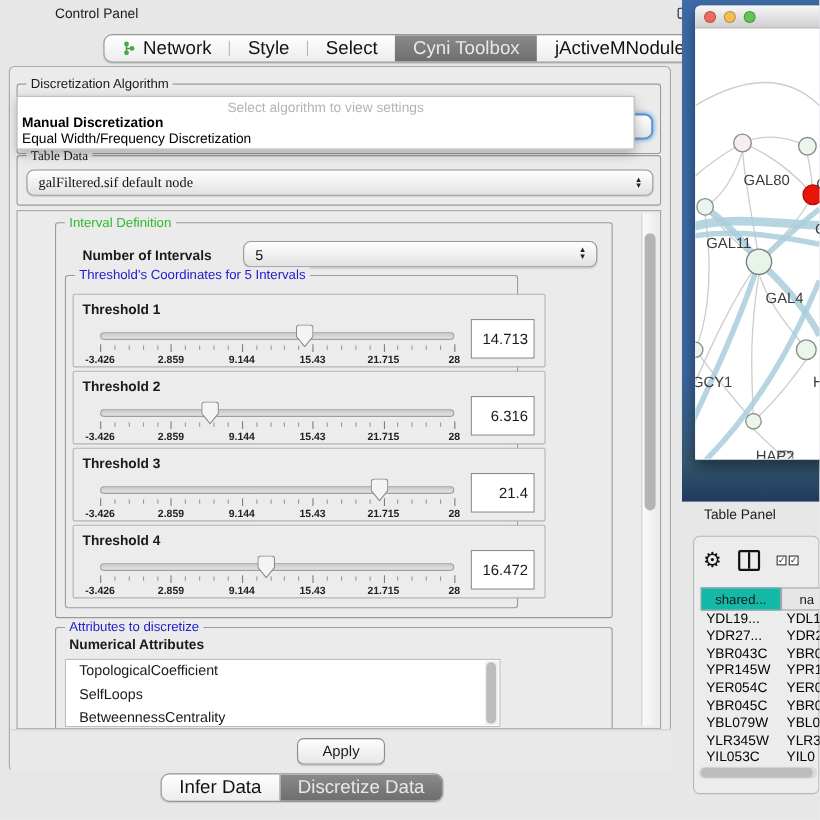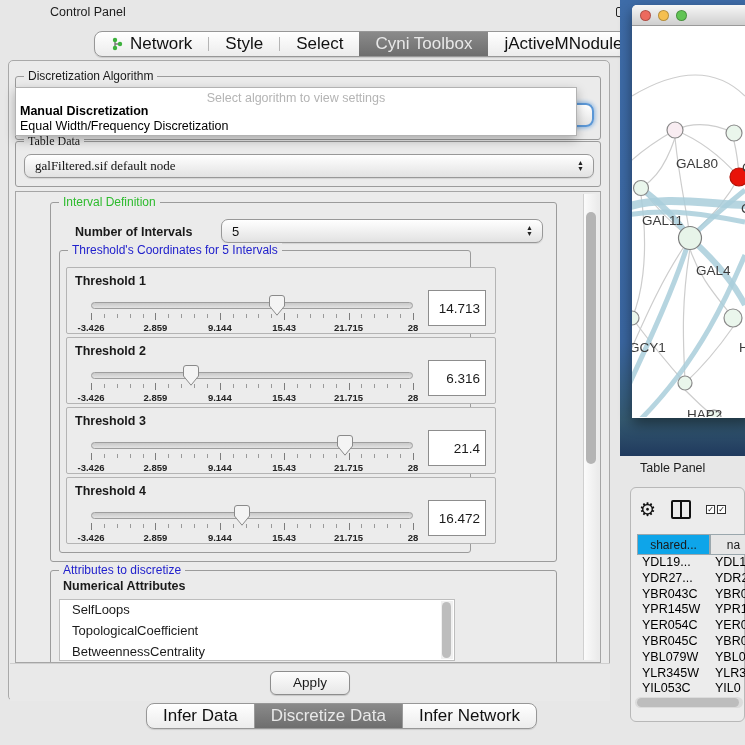--- a/index.html
+++ b/index.html
@@ -198,21 +198,21 @@
   .check-pair { display:flex; gap:2px; }
   .mini-check { width:9px; height:9px; border:1px solid #333; font-size:8px; line-height:8px;
     text-align:center; color:#111; background:#fff; }
 
   #tp-table { position:absolute; left:6px; top:46px; width:120px; }
   .tp-header { display:flex; height:21px; font-size:12px; }
   .tp-hcell {
     display:flex; align-items:center; justify-content:center;
     border:1px solid #9aa7ad; background:#e6e6e6; height:21px;
   }
-  .tp-hcell.selected { background:#0ea5e9; }
+  .tp-hcell.selected { background:#14b8a6; }
   .tp-row { display:flex; height:15.8px; font-size:12.5px; color:#000; }
   .tp-cell { overflow:hidden; white-space:nowrap; padding-left:5px; }
   #tp-hscroll {
     position:absolute; left:4px; top:209px; width:108px; height:11px;
     background:#dcdcdc; border-radius:6px;
   }
   #tp-hscroll-thumb { position:absolute; left:2px; top:1px; width:102px; height:9px;
     background:#bdbdbd; border-radius:5px; }
 </style>
 </head>
@@ -463,22 +463,22 @@
             </div>
             <div class="thresh-value">16.472</div>
           </div>
         </div>
     </div>
 
     <div class="group" id="attr-group">
       <span class="group-legend legend-blue">Attributes to discretize</span>
       <div id="attr-subtitle">Numerical Attributes</div>
       <div id="attr-list">
-        <div class="attr-item">SelfLoops</div>
-          <div class="attr-item">TopologicalCoefficient</div>
+        <div class="attr-item">TopologicalCoefficient</div>
+          <div class="attr-item">SelfLoops</div>
           <div class="attr-item">BetweennessCentrality</div>
           <div id="attr-scroll">
           <div id="attr-scroll-thumb"></div>
         </div>
       </div>
     </div>
 
     <div id="vscroll-track">
       <div id="vscroll-thumb"></div>
     </div>
@@ -495,23 +495,20 @@
 <div class="popup-item first">Manual Discretization</div>
     <div class="popup-item">Equal Width/Frequency Discretization</div>
   </div>
 
 <div class="abs tabbar" id="bottom-tabbar">
     <div class="tab">
       <span>Infer Data</span>
     </div>
     <div class="tab selected">
       <span>Discretize Data</span>
-    </div>
-    <div class="tab">
-      <span>Infer Network</span>
     </div>
   </div>
 
 <div class="abs" id="desktop">
   <div id="net-window">
     <div id="net-titlebar">
       <div class="traffic" style="background: rgb(236, 106, 94); border: 1px solid rgba(0, 0, 0, 0.25);"></div>
       <div class="traffic" style="background: rgb(245, 191, 79); border: 1px solid rgba(0, 0, 0, 0.25);"></div>
       <div class="traffic" style="background: rgb(97, 196, 84); border: 1px solid rgba(0, 0, 0, 0.25);"></div>
     </div>

